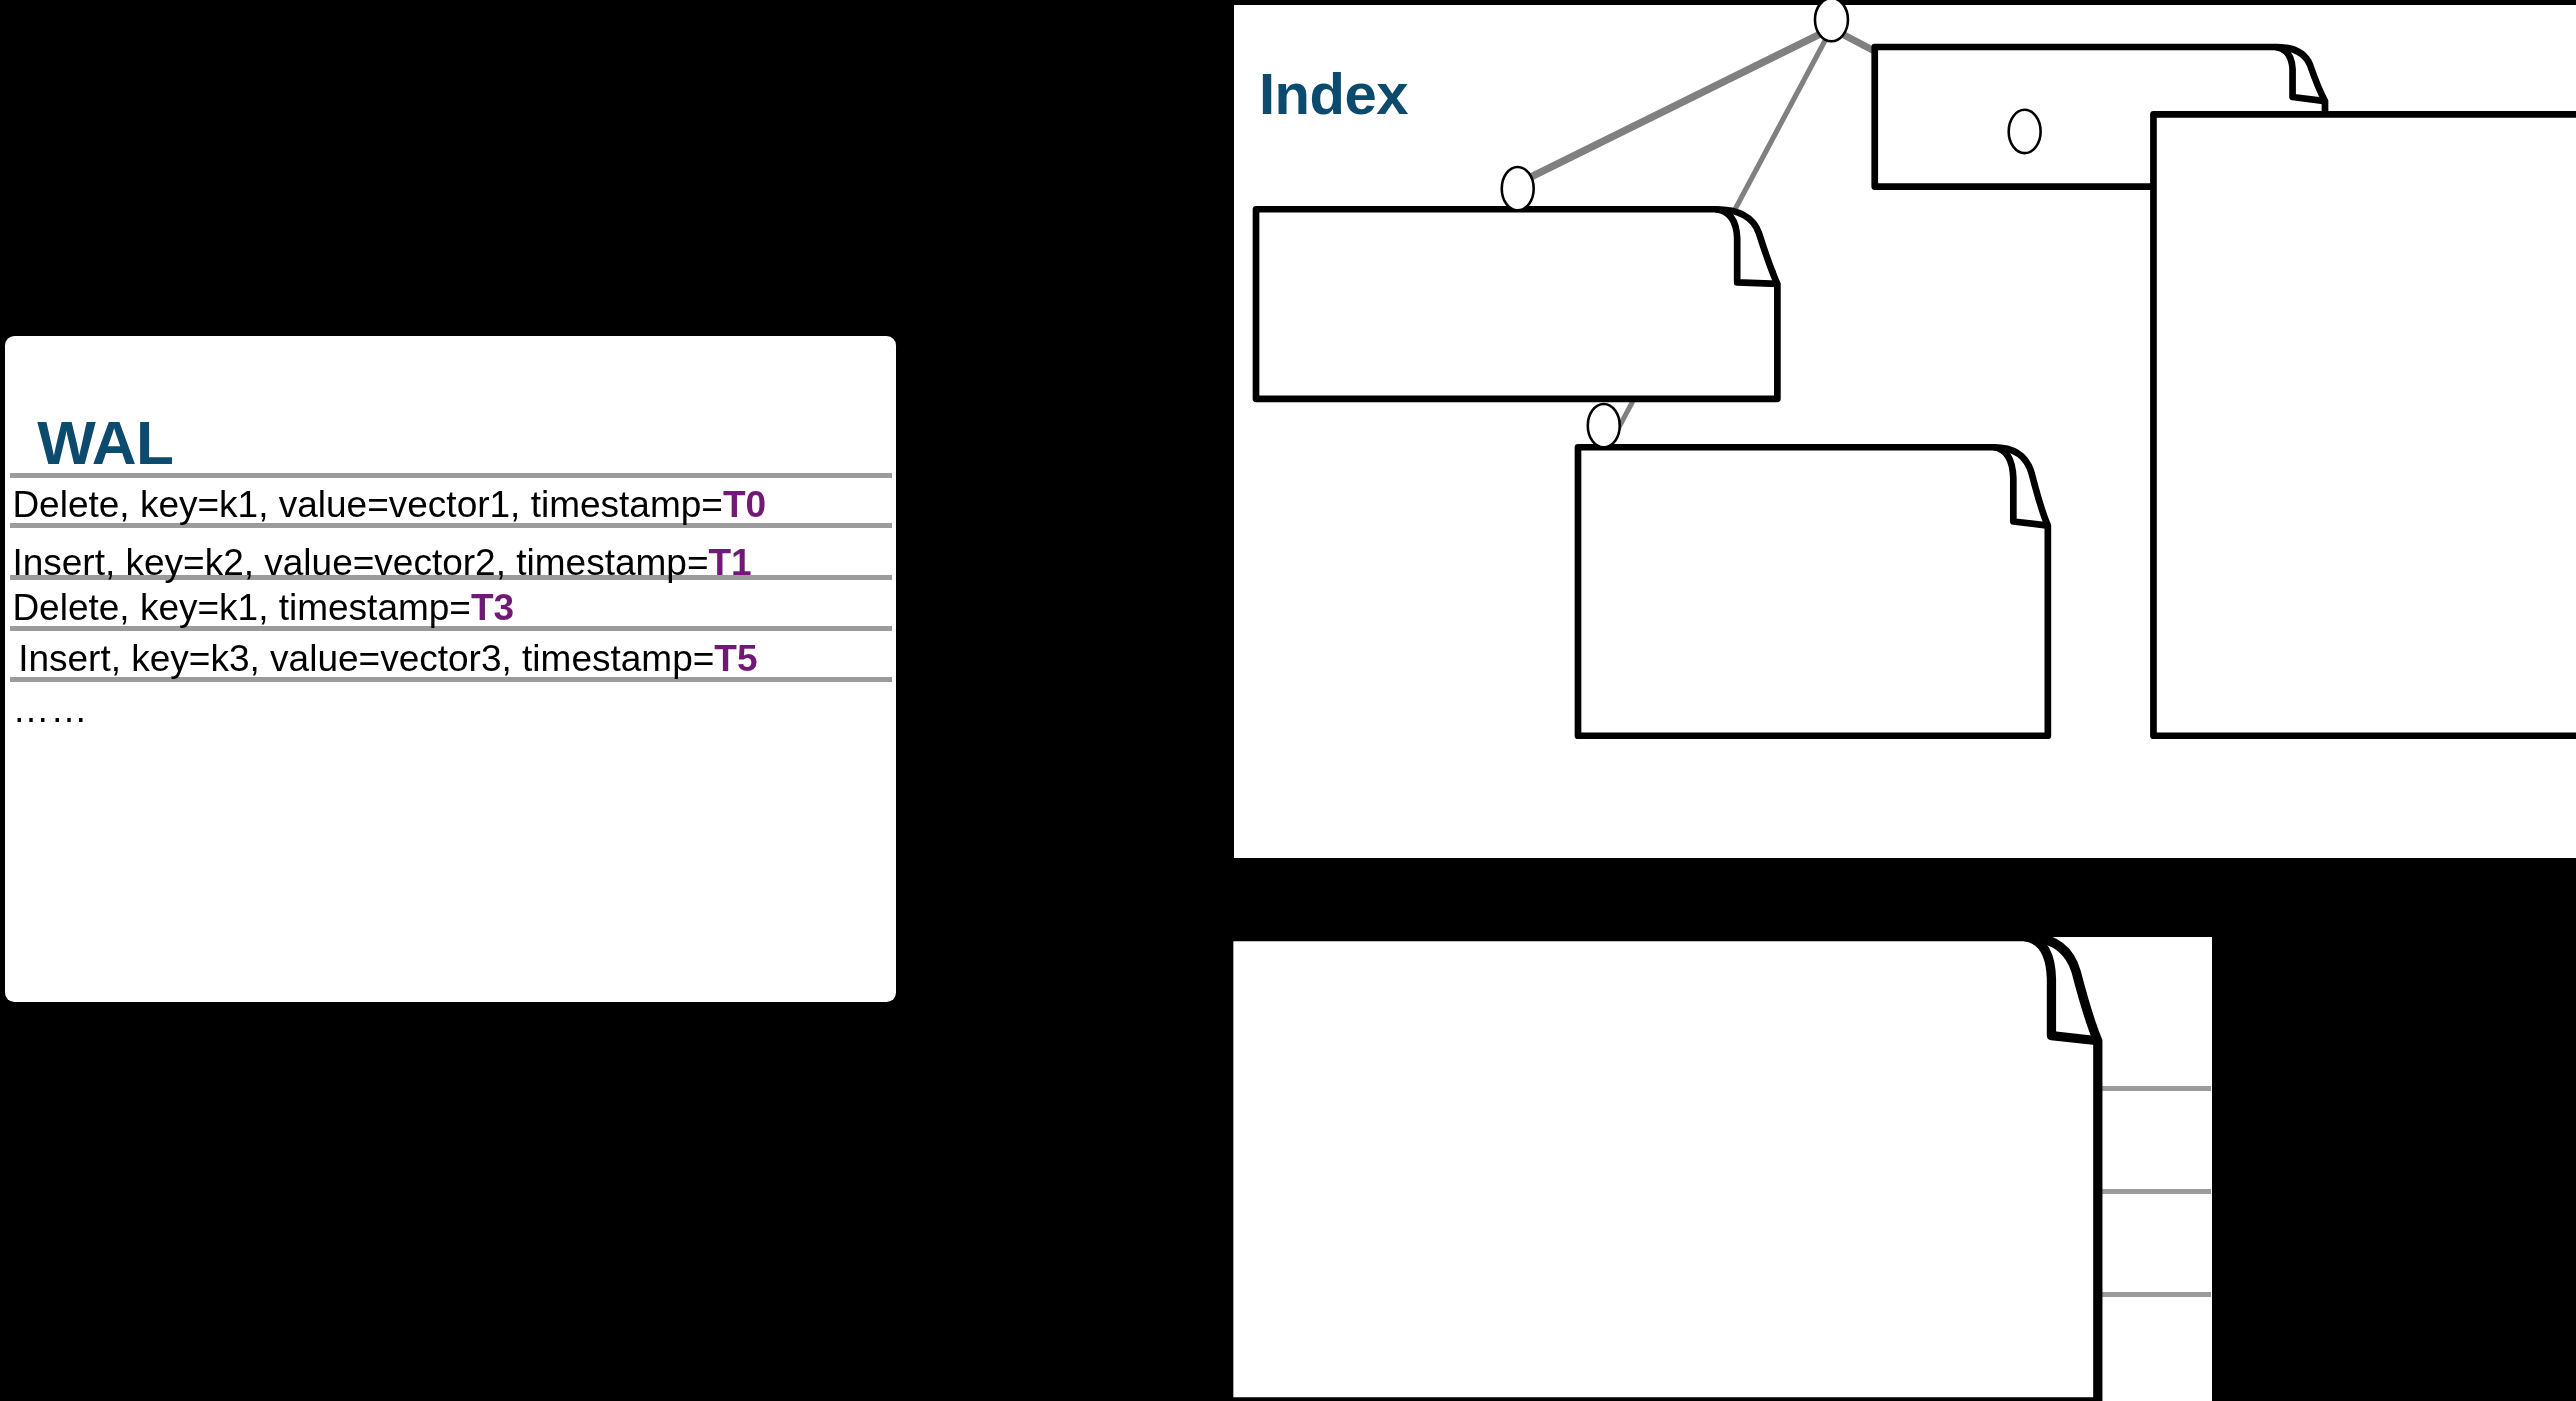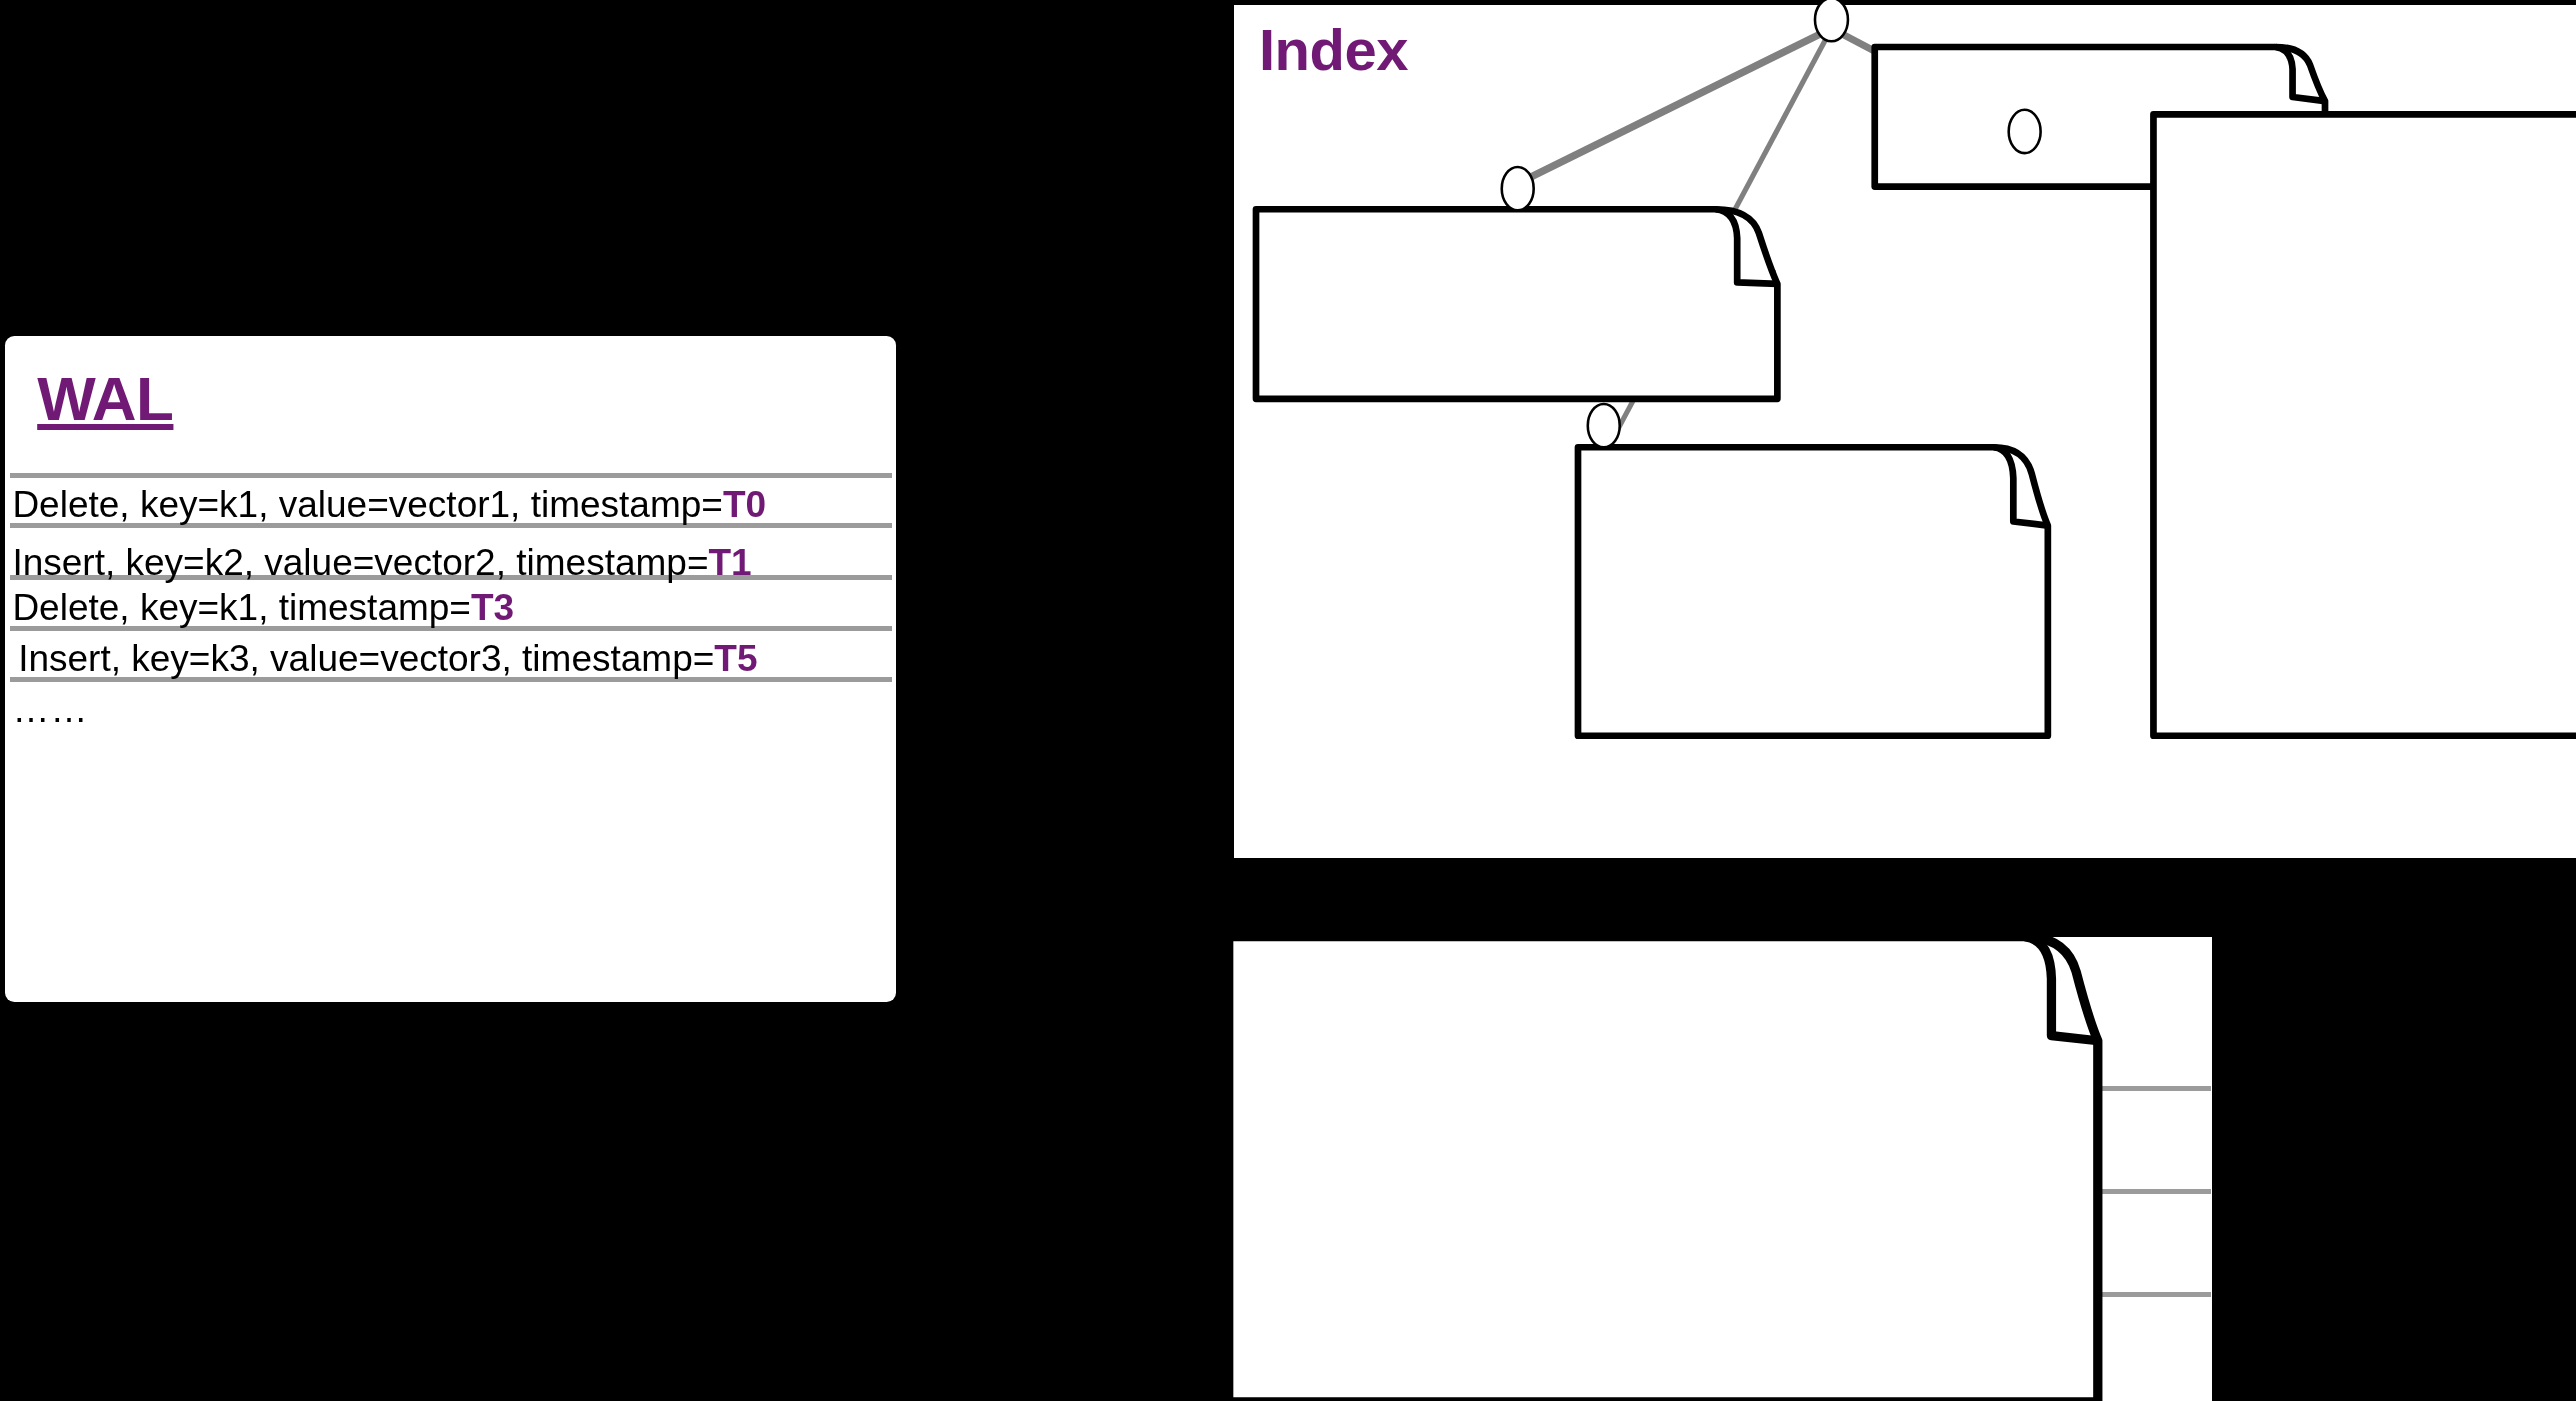--- a/index.html
+++ b/index.html
@@ -28,25 +28,26 @@
   .panel {
     position: absolute;
     background: #ffffff;
     box-sizing: border-box;
   }
   .panel-rounded { border-radius: 9.3px; }
 
   .panel-title {
     position: absolute;
     font-weight: bold;
-    color: #701a75;
+    color: #0c4a6e;
     font-family: "Liberation Sans Narrow", "Liberation Sans", "DejaVu Sans", sans-serif;
     letter-spacing: -0.5px;
     white-space: nowrap;
     line-height: 1;
+    margin-top: 44px;
   }
 
   
   .rule {
     position: absolute;
     background: #9b9b9b;
     height: 4.6px;
   }
   .row-text {
     position: absolute;
@@ -75,21 +76,21 @@
   }
   .svg-layer * { pointer-events: auto; }
 </style>
 </head>
 <body>
 
 <div class="stage">
 
   <div class="panel panel-rounded" style="left:5.2px; top:336px; width:891px; height:666px;">
 
-    <div class="panel-title" style="left:32px; top:32px; font-size:62px;text-decoration:underline;">WAL</div>
+    <div class="panel-title" style="left:32px; top:32px; font-size:62px;">WAL</div>
 
     <div class="rule" style="left:5.2px; top:137px; width:882px;"></div>
     <div class="rule" style="left:5.2px; top:187px; width:882px;"></div>
     <div class="rule" style="left:5.2px; top:239px; width:882px;"></div>
     <div class="rule" style="left:5.2px; top:290px; width:882px;"></div>
     <div class="rule" style="left:5.2px; top:341px; width:882px;"></div>
 
     <div class="row-text" style="left:7.2px; top:150px; font-size:37px;">
       <span>Delete, key=k1, value=vector1, timestamp=</span><span class="ts">T0</span>
     </div>

